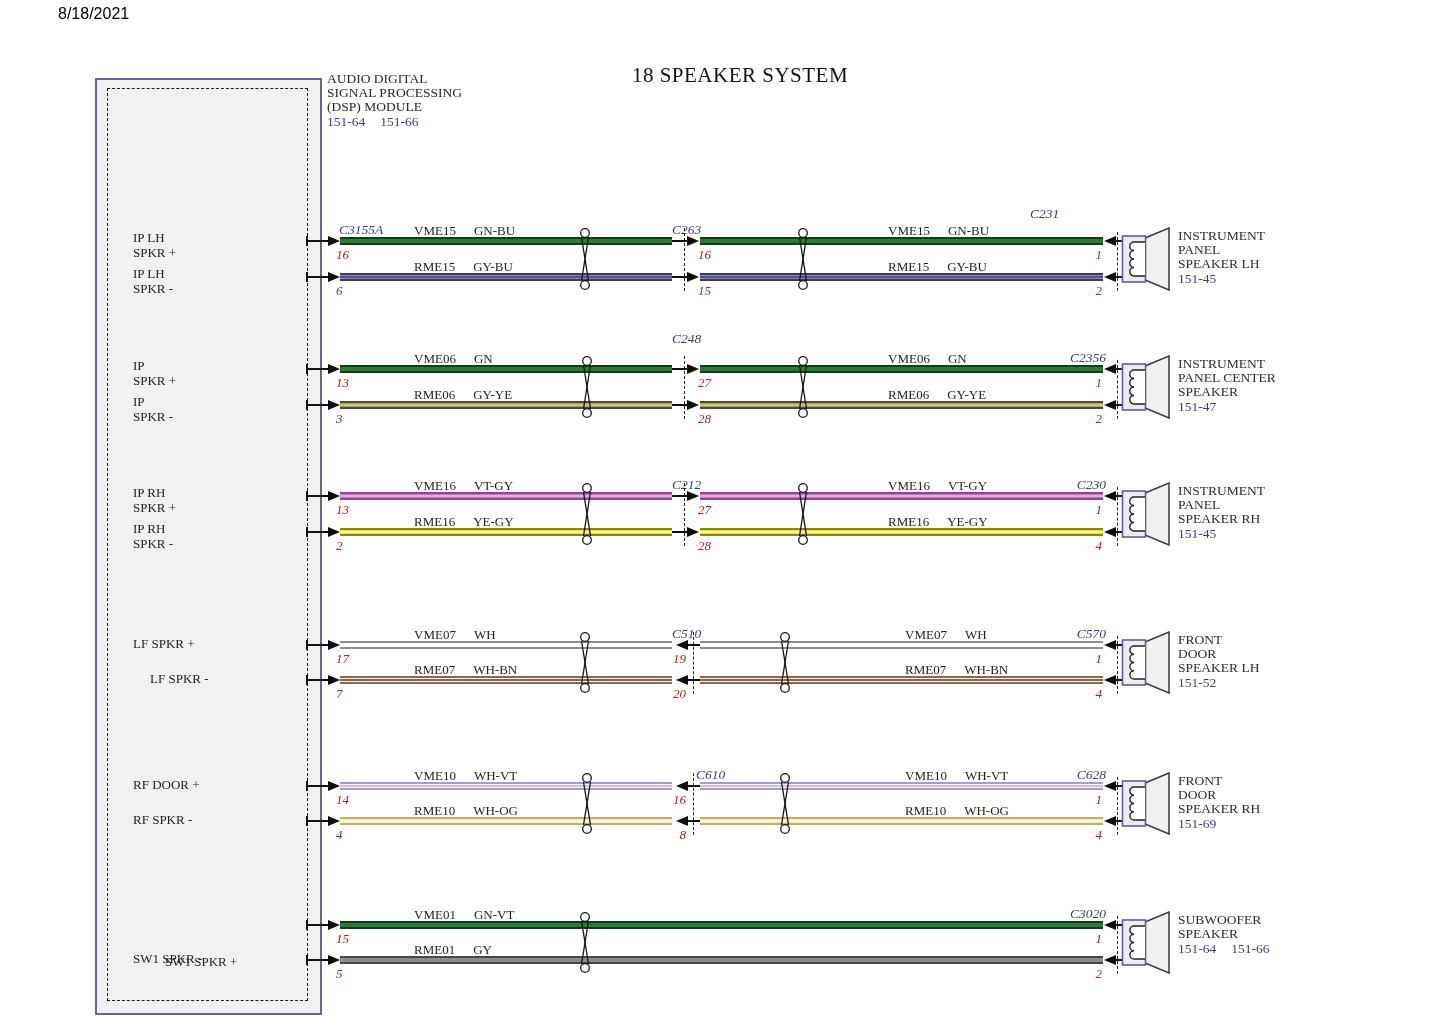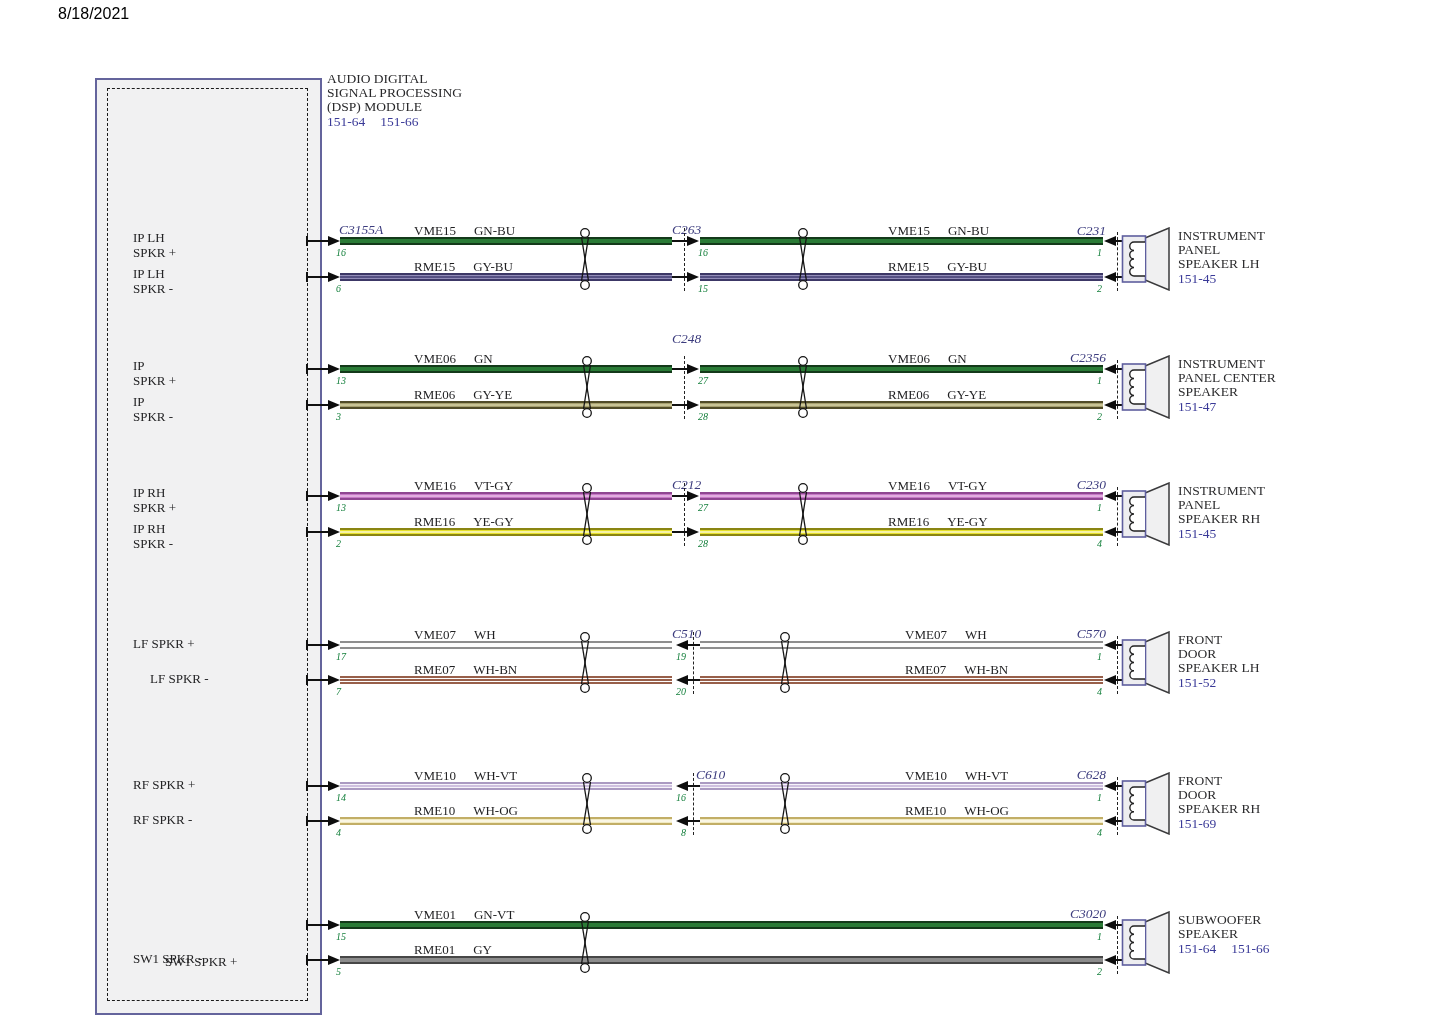--- a/index.html
+++ b/index.html
@@ -8,34 +8,35 @@
   .abs{position:absolute;}
   .date{font-family:"Liberation Sans", sans-serif;font-size:16px;color:#000;}
   .title{font-size:21px;color:#101010;letter-spacing:.5px;}
   .modbox{border:2.2px solid #64649c;background:#f1f1f2;}
   .moddash{border:1.6px dashed #1b1b1b;background:#f1f1f2;}
   .hdr{font-size:13.5px;line-height:14px;color:#28282a;white-space:pre-line;}
   .ref{color:#3a3a98;font-size:13.5px;}
   .lbl{font-size:13px;line-height:14.5px;color:#232325;white-space:pre-line;}
   .wlbl{font-size:13px;color:#1f1f21;display:flex;gap:18px;}
   .conn{font-size:13.5px;font-style:italic;color:#3c3c7e;}
-  .pin{font-size:10px;font-style:italic;color:#15803d;}
+  .pin{font-size:13px;font-style:italic;color:#b91c1c;}
   .spk{font-size:13.5px;line-height:14px;color:#2c2c2e;white-space:pre-line;}
   .hline{height:1.6px;background:#111;}
   .vtick{width:1.6px;background:#111;}
   .vdash{width:0;border-left:1.6px dashed #222;}
   .arr-r{width:0;height:0;border-top:5px solid transparent;border-bottom:5px solid transparent;border-left:12px solid #0d0d0d;}
   .arr-l{width:0;height:0;border-top:5px solid transparent;border-bottom:5px solid transparent;border-right:12px solid #0d0d0d;}
   .wire{height:8px;}
 </style>
 </head>
 <body>
 
 <div id="canvas">
   <div class="abs date" style="left:58px;top:5px;">8/18/2021</div>
+  <div class="abs title" style="left:560px;top:63px;width:360px;text-align:center;">18 SPEAKER SYSTEM</div>
 
   <div class="abs modbox" style="left:95px;top:78px;width:223px;height:933px;"></div>
   <div class="abs moddash" style="left:107px;top:88px;width:199px;height:911px;"></div>
 
   <div class="abs" style="left:327px;top:72px;width:160px;">
     <div class="hdr">AUDIO DIGITAL</div>
     <div class="hdr">SIGNAL PROCESSING</div>
     <div class="hdr">(DSP) MODULE</div>
     <div style="display:flex;gap:15px;">
       <span class="ref">151-64</span>
@@ -90,21 +91,21 @@
           <circle cx="9" cy="57" r="4.3" fill="#fff" stroke="#151515" stroke-width="1.3"></circle>
         </svg></div>
       <div class="conn" style="position: absolute; left: 672px; top: 222px;">C263</div>
       <div class="vdash" style="position: absolute; left: 684px; top: 228px; height: 63px;"></div>
       <div class="hline" style="position: absolute; left: 672px; top: 240.2px; width: 16px;"></div>
       <div class="arr-r" style="position: absolute; left: 687px; top: 236px;"></div>
       <div class="pin" style="position: absolute; left: 698px; top: 247px;">16</div>
       <div class="hline" style="position: absolute; left: 672px; top: 276.2px; width: 16px;"></div>
       <div class="arr-r" style="position: absolute; left: 687px; top: 272px;"></div>
       <div class="pin" style="position: absolute; left: 698px; top: 283px;">15</div>
-      <div class="conn" style="position: absolute; left: 1030px; top: 223px; width: 76px; text-align: right;">C231</div>
+      <div class="conn" style="position: absolute; left: 1030px; top: 206px; width: 76px; text-align: left;">C231</div>
       <div class="vdash" style="position: absolute; left: 1117px; top: 232px; height: 59px;"></div>
       <div class="arr-l" style="position: absolute; left: 1104px; top: 236px;"></div>
       <div class="hline" style="position: absolute; left: 1116px; top: 240.2px; width: 6px;"></div>
       <div class="pin" style="position: absolute; left: 1072px; top: 247px; width: 30px; text-align: right;">1</div>
       <div class="arr-l" style="position: absolute; left: 1104px; top: 272px;"></div>
       <div class="hline" style="position: absolute; left: 1116px; top: 276.2px; width: 6px;"></div>
       <div class="pin" style="position: absolute; left: 1072px; top: 283px; width: 30px; text-align: right;">2</div>
       <div style="position: absolute; left: 1121px; top: 227px; width: 50px; height: 64px;"><svg width="50" height="64" viewBox="0 0 50 64" xmlns="http://www.w3.org/2000/svg">
           <polygon points="24,11 48,1 48,63 24,53" fill="#f0f0f1" stroke="#3a3a3c" stroke-width="1.5"></polygon>
           <rect x="1.5" y="9" width="23" height="46" fill="#ededf0" stroke="#5e5e9e" stroke-width="1.6"></rect>
@@ -332,21 +333,21 @@
         <div class="spk">DOOR</div>
         <div class="spk">SPEAKER LH</div>
         <div style="display: flex; gap: 15px;">
           <span class="ref">151-52</span>
         </div>
       </div>
       <div class="vtick" style="position: absolute; left: 306px; top: 781px; height: 10px;"></div>
       <div class="hline" style="position: absolute; left: 306px; top: 785.2px; width: 24px;"></div>
       <div class="arr-r" style="position: absolute; left: 328px; top: 781px;"></div>
       <div class="pin" style="position: absolute; left: 336px; top: 792px;">14</div>
-      <div class="lbl" style="position: absolute; left: 133px; top: 778px;">RF SPKR +</div>
+      <div class="lbl" style="position: absolute; left: 133px; top: 778px;">RF DOOR +</div>
       <div class="vtick" style="position: absolute; left: 306px; top: 816px; height: 10px;"></div>
       <div class="hline" style="position: absolute; left: 306px; top: 820.2px; width: 24px;"></div>
       <div class="arr-r" style="position: absolute; left: 328px; top: 816px;"></div>
       <div class="pin" style="position: absolute; left: 336px; top: 827px;">4</div>
       <div class="lbl" style="position: absolute; left: 133px; top: 813px;">RF SPKR -</div>
       <div class="wire" style="position: absolute; left: 340px; top: 782px; width: 332px; background: linear-gradient(rgb(171, 154, 194) 0px, rgb(171, 154, 194) 1.8px, rgb(246, 243, 250) 1.8px, rgb(246, 243, 250) 3.4px, rgb(207, 192, 224) 3.4px, rgb(207, 192, 224) 4.6px, rgb(246, 243, 250) 4.6px, rgb(246, 243, 250) 6.2px, rgb(171, 154, 194) 6.2px, rgb(171, 154, 194) 8px);"></div>
       <div class="wlbl" style="position: absolute; left: 414px; top: 768px;">
         <span>VME10</span>
         <span>WH-VT</span>
       </div>

